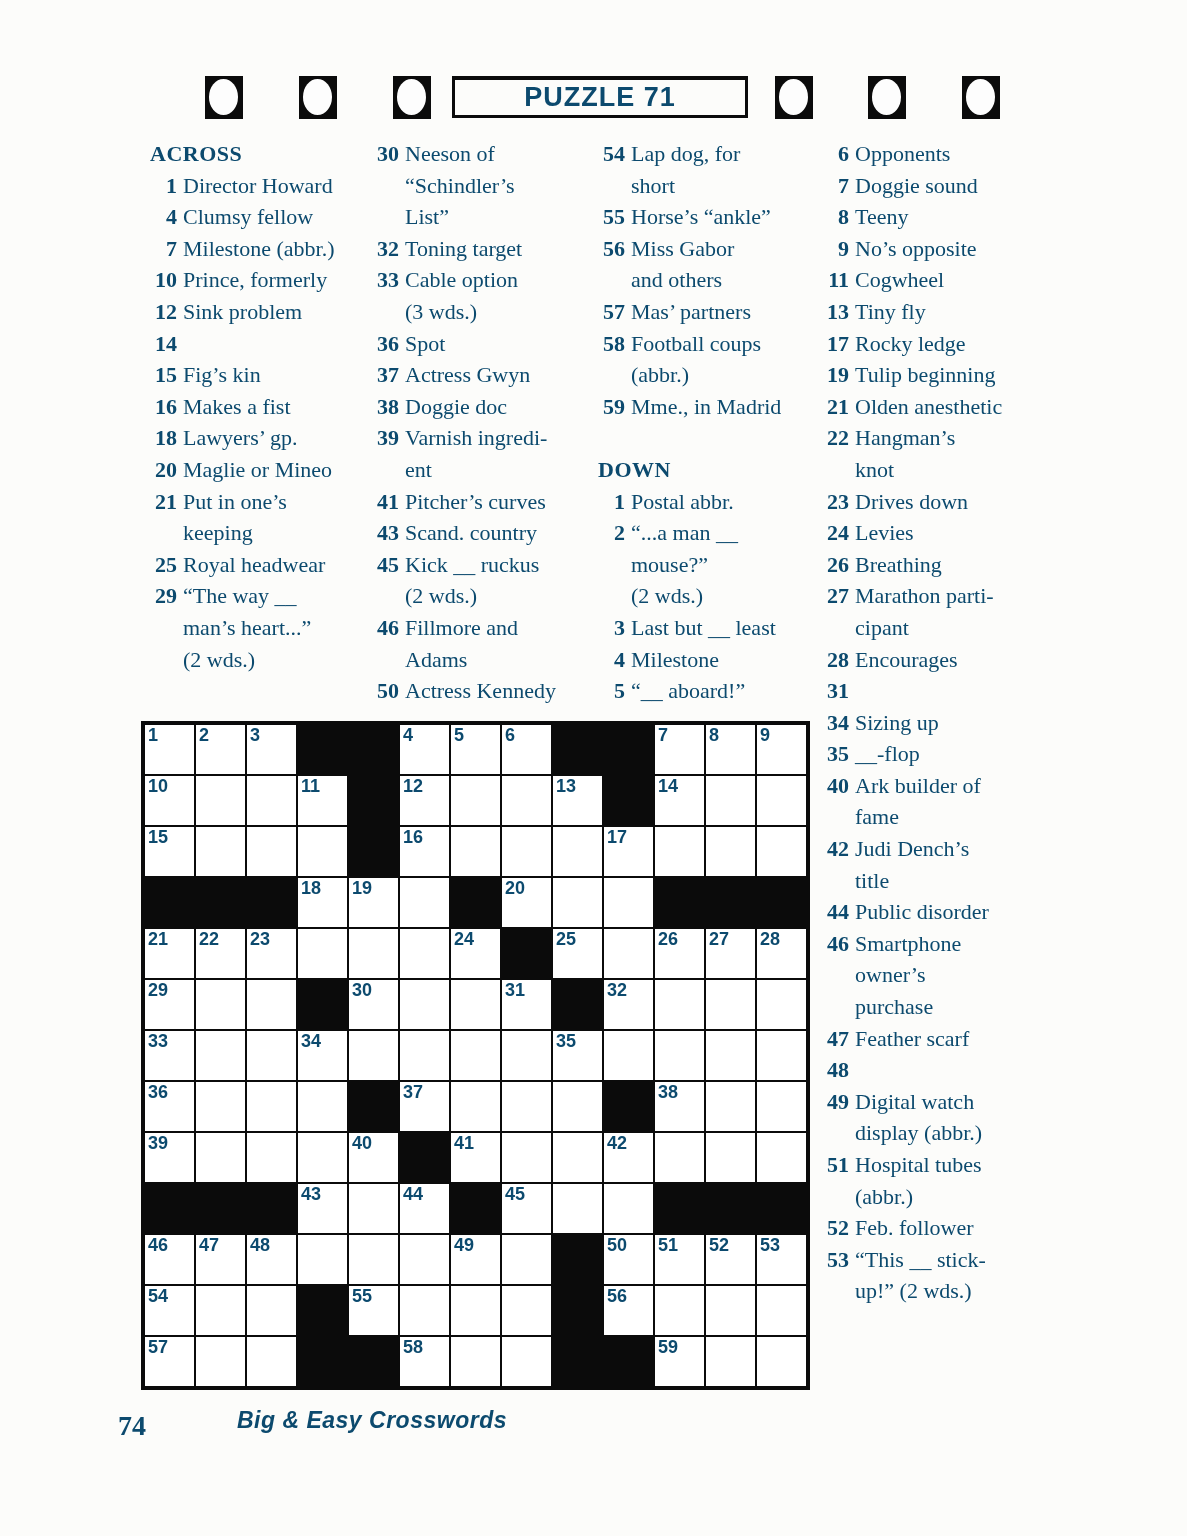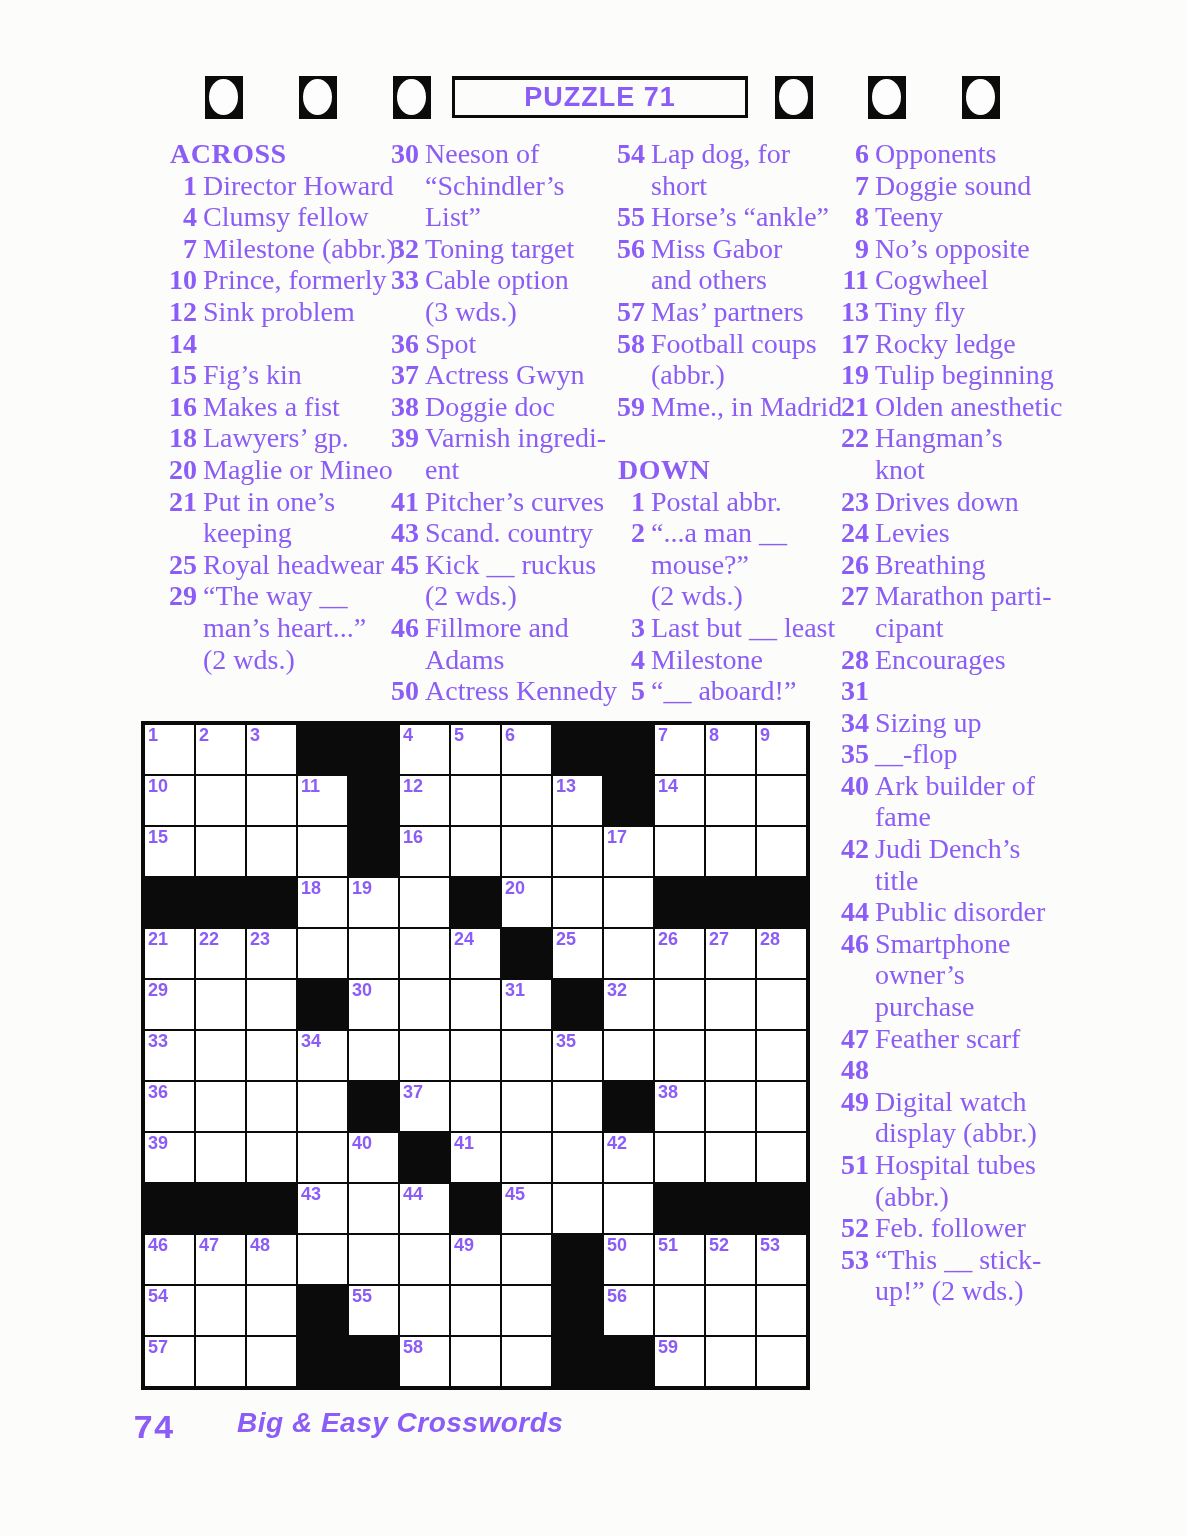--- a/index.html
+++ b/index.html
@@ -1,51 +1,51 @@
 <!DOCTYPE html>
 <html><head>
 <meta charset="utf-8">
 <style>
   html,body{margin:0;padding:0;background:#d8d8d8;}
   .page{position:relative;width:1187px;height:1536px;background:#fcfcfa;
-        font-family:"Liberation Serif",serif;color:#8b5cf6;overflow:hidden;margin:0 auto;}
+        font-family:"Liberation Serif",serif;color:#0c4a6e;overflow:hidden;margin:0 auto;}
 
   
   .ornament{position:absolute;top:76px;width:38px;height:43px;background:#0b0b0b;}
   .ornament::after{content:"";position:absolute;left:4px;top:3px;width:29px;height:36px;
                    background:#fdfdfd;border-radius:50%;}
 
   .title-box{position:absolute;left:452px;top:76px;width:290px;height:35px;
              border:3px solid #0b0b0b;border-top-width:4px;display:flex;align-items:center;justify-content:center;
              font-family:"Liberation Sans",sans-serif;font-weight:bold;font-size:27px;
              letter-spacing:1px;background:#fcfcfa;}
 
   
-  .clue-col{position:absolute;top:138px;width:232px;font-size:28px;line-height:31.6px;white-space:nowrap;margin-left:20px;}
+  .clue-col{position:absolute;top:138px;width:232px;font-size:22px;line-height:31.6px;white-space:nowrap;}
   #col1{left:146px}#col2{left:368px}#col3{left:594px}#col4{left:818px}
   .clue-header{font-weight:bold;padding-left:4px;letter-spacing:0.5px;}
   .clue{display:flex;}
   .clue .num{flex:0 0 31px;text-align:right;font-weight:bold;padding-right:6px;}
   .clue .txt{flex:1;}
   .clue-spacer{height:31.6px;}
 
   
   .grid{position:absolute;left:141px;top:721px;border:3px solid #0b0b0b;
         display:grid;grid-template-columns:repeat(13,51px);grid-template-rows:repeat(13,51px);
         background:#fff;}
   .cell{box-sizing:border-box;border:1px solid #0b0b0b;background:#fff;position:relative;}
   .cell.black{background:#0b0b0b;}
   .cnum{position:absolute;left:3px;top:1px;font-family:"Liberation Sans",sans-serif;
         font-size:18px;font-weight:bold;line-height:1.1;}
 
   
-  .footer-page{position:absolute;left:133px;top:1410px;font-family:Liberation Mono, monospace;
-               font-weight:bold;font-size:34px;}
+  .footer-page{position:absolute;left:118px;top:1410px;font-family:Liberation Serif, serif;
+               font-weight:bold;font-size:28px;}
   .footer-title{position:absolute;left:237px;top:1407px;font-family:"Liberation Sans",sans-serif;
-                font-weight:bold;font-style:italic;font-size:28px;letter-spacing:0.5px;}
+                font-weight:bold;font-style:italic;font-size:23px;letter-spacing:0.5px;}
 </style>
 </head>
 <body>
 
 <div class="page">
 
   <div>
     <div id="ornaments">
         <span class="ornament" style="left: 205px;"></span>
         <span class="ornament" style="left: 299px;"></span>

